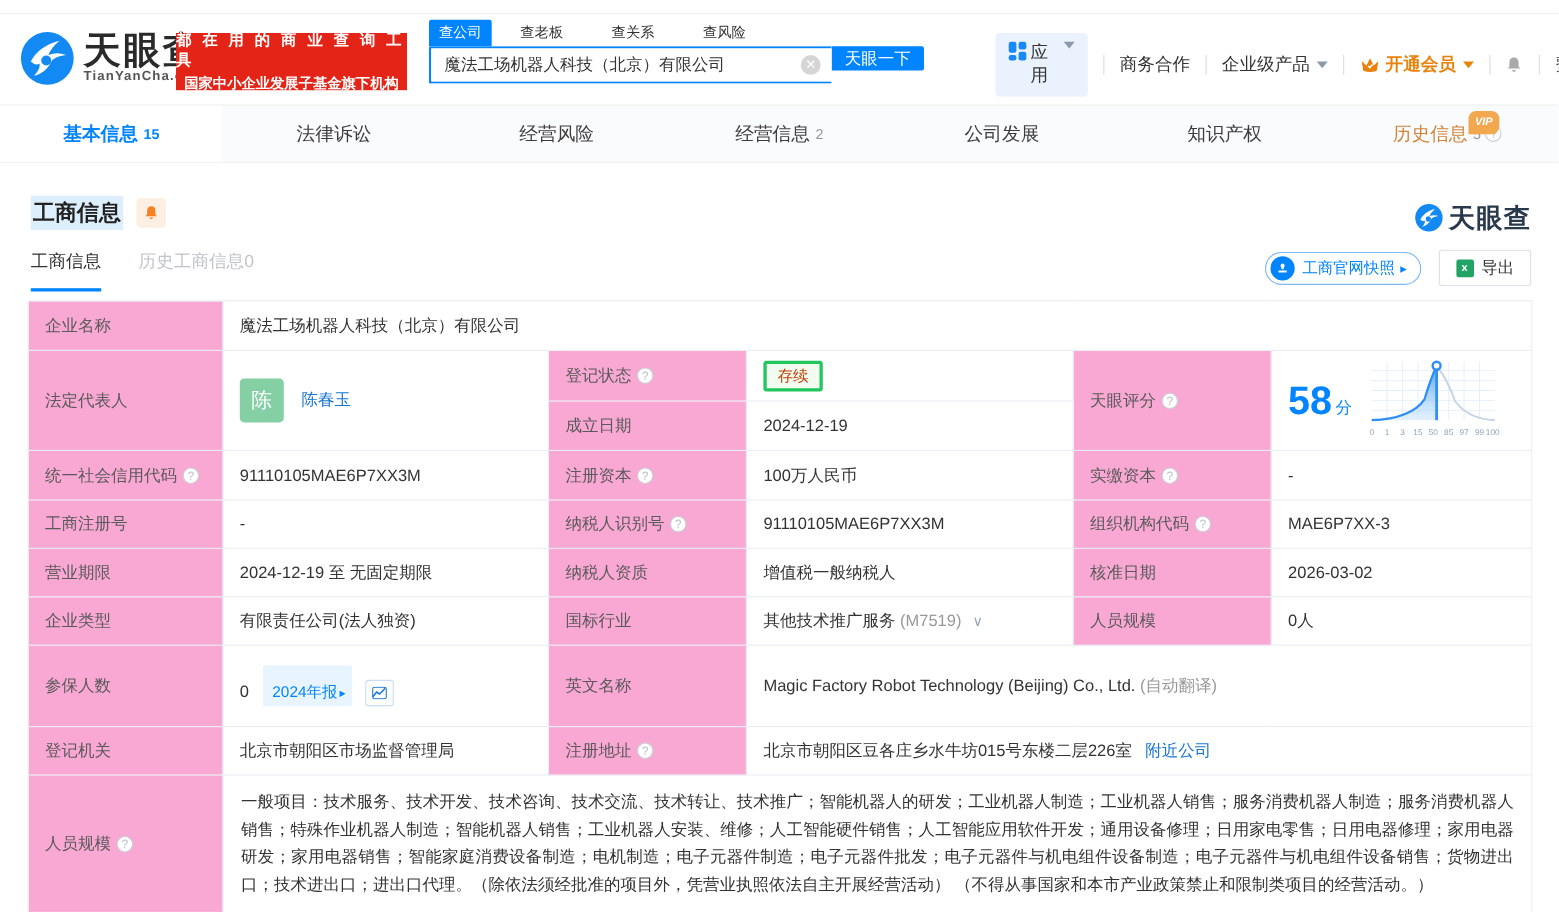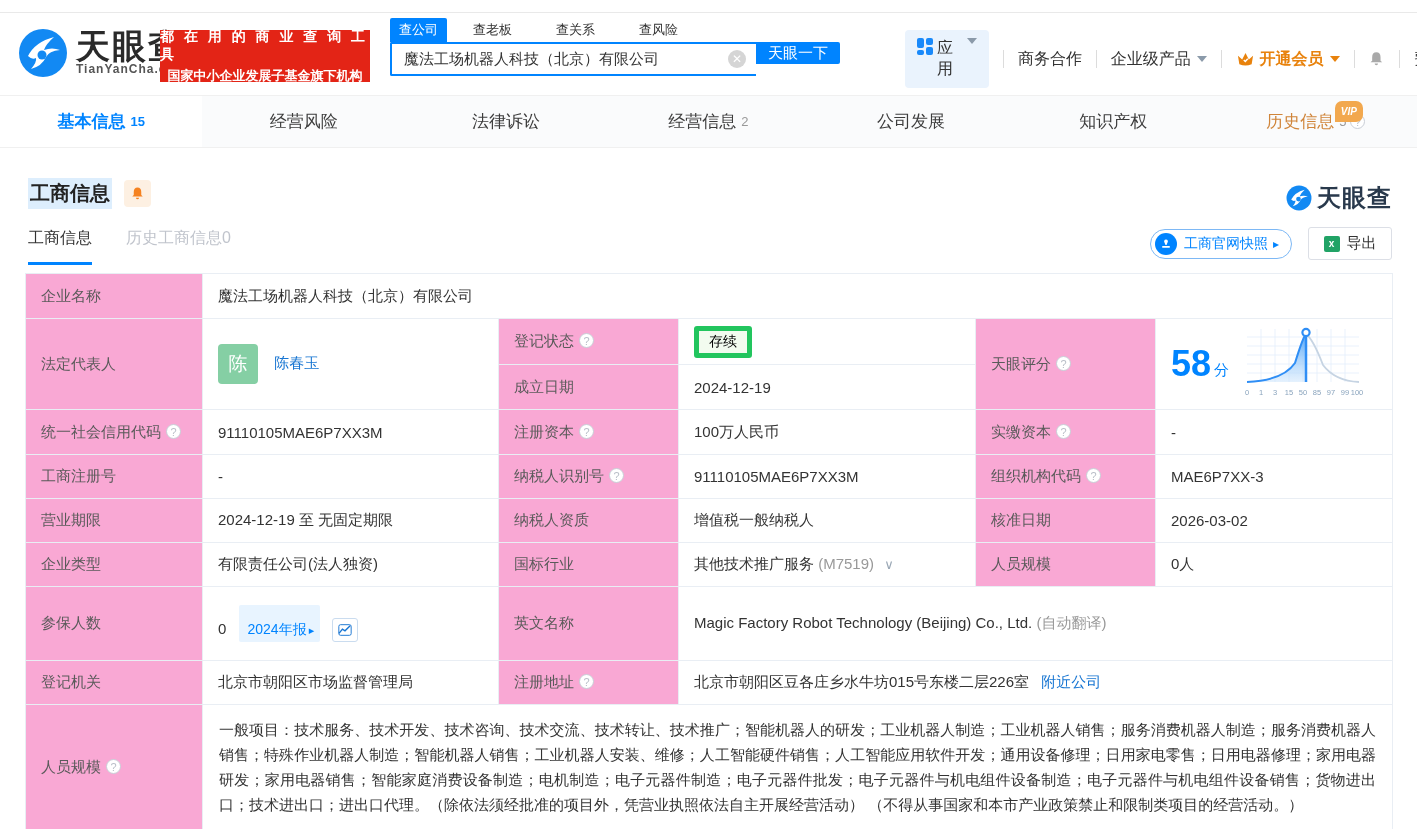--- a/index.html
+++ b/index.html
@@ -87,21 +87,21 @@
     display:flex; align-items:center; justify-content:center; margin-right:7px; }
 
   
   #info-table { position:absolute; top:273px; left:25px; width:1367px; border-collapse:collapse; table-layout:fixed; font-size:15px; }
   #info-table td { border:1px solid #e9eef4; padding:6px 15px; color:#333; vertical-align:middle; background:#fff; }
   #info-table td.lbl { background:#f9a8d4; color:#5a5a5a; }
   .qmark { display:inline-block; width:15px; height:15px; border:1px solid #c9ced6; border-radius:50%; color:#b9bfc8;
     font-size:11px; line-height:14px; text-align:center; margin-left:5px; vertical-align:1px; background:#fff; cursor:pointer; }
   .link { color:#1775d2; cursor:pointer; text-decoration:none; }
   .gray { color:#999; }
-  .badge-green { display:inline-block; border:5px solid #22c55e; background:#f2fbef; color:#000000;
+  .badge-green { display:inline-block; border:3px solid #22c55e; background:#f2fbef; color:#c2410c;
     font-size:14px; padding:2px 10px; border-radius:3px; }
   .avatar { display:inline-flex; width:40px; height:40px; background:#85cfa4; border-radius:4px; color:#fff;
     font-size:19px; align-items:center; justify-content:center; margin-right:12px; vertical-align:middle; cursor:pointer; }
   .score-cell { display:flex; align-items:center; justify-content:flex-start; }
   .score-num { font-size:36px; font-weight:bold; color:#0084ff; line-height:1; }
   .score-unit { font-size:15px; color:#0084ff; margin:12px 2px 0 3px; }
   .score-svg { margin-left:12px; }
   .report-tag { display:inline-block; background:#e8f4ff; color:#0084ff; font-size:14px; padding:16px 6px 3px 9px;
     border-radius:2px; margin:12px 8px; cursor:pointer; }
   .report-tag .arrow { font-size:11px; margin-left:2px; }
@@ -190,24 +190,24 @@
       </span>
     </div>
   </div>
 
   <div id="tabbar">
     <div class="mtab active">
       <span>基本信息</span>
       <span class="cnt">15</span>
     </div>
     <div class="mtab">
+      <span>法律诉讼</span>
+    </div>
+    <div class="mtab">
       <span>经营风险</span>
-    </div>
-    <div class="mtab">
-      <span>法律诉讼</span>
     </div>
     <div class="mtab">
       <span>经营信息</span>
       <span class="cnt">2</span>
     </div>
     <div class="mtab">
       <span>公司发展</span>
     </div>
     <div class="mtab">
       <span>知识产权</span>

